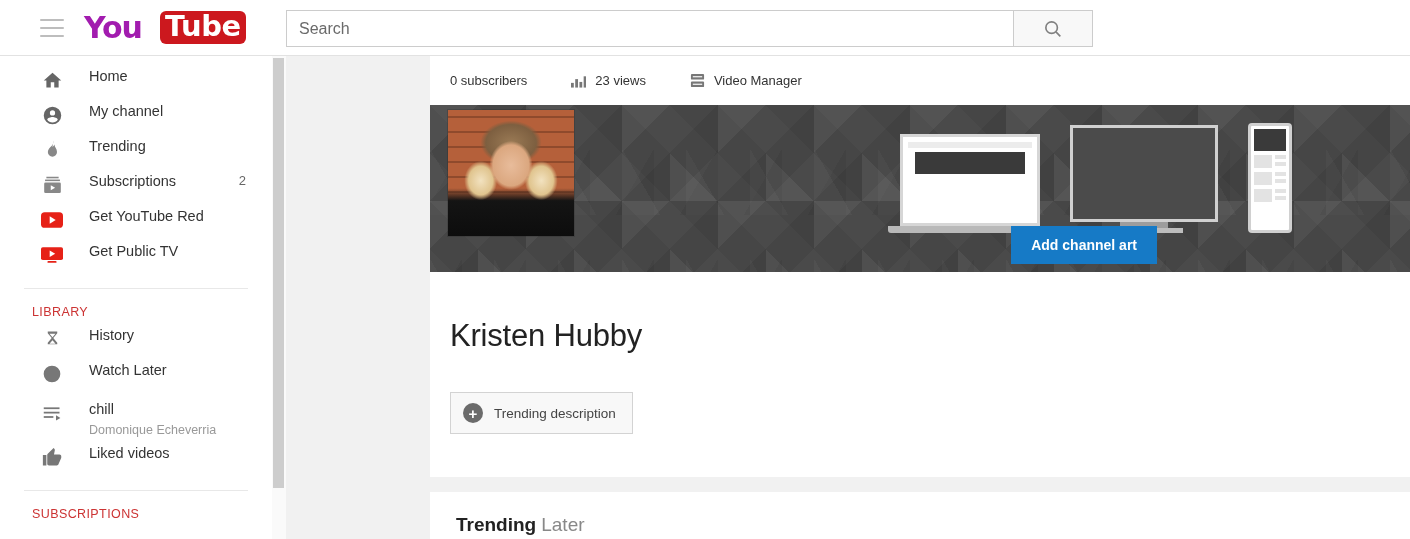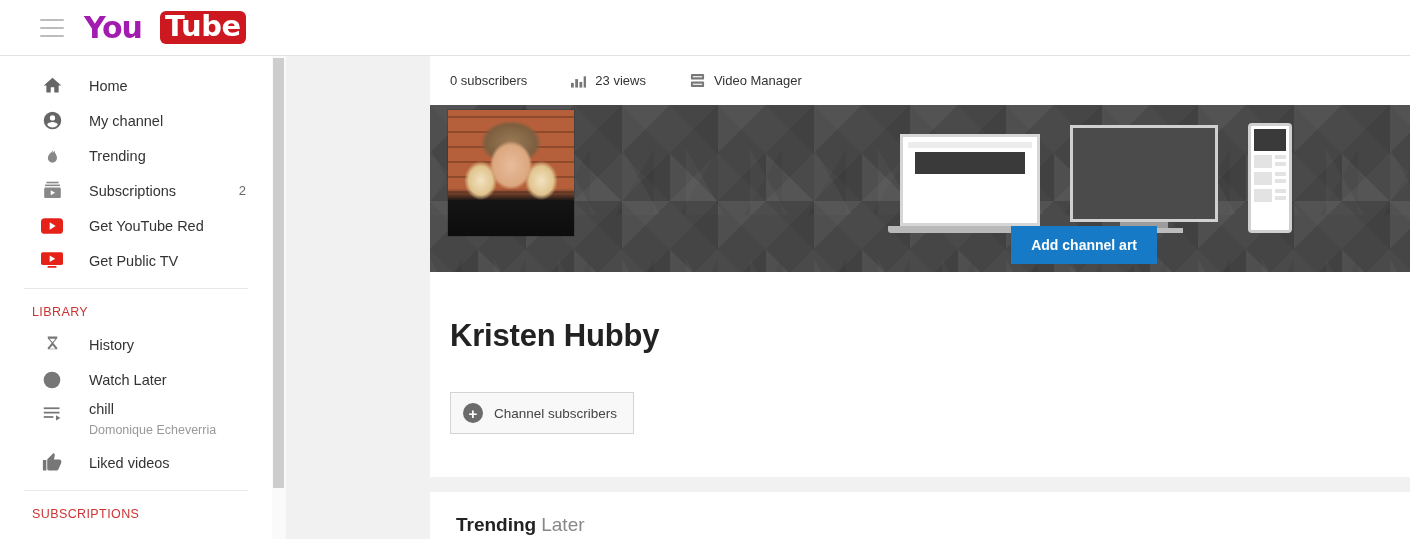--- a/index.html
+++ b/index.html
@@ -73,21 +73,21 @@
   }
 
   
   .sidebar {
     position: absolute; top: 56px; left: 0;
     width: 272px; height: 483px;
     background: #fff;
     padding-top: 12px;
   }
   .nav-item {
-    display: flex; align-items: center;
+    display: flex; align-items: flex-start;
     height: 35px;
     padding-left: 40px;
     cursor: pointer;
     position: relative;
   }
   .nav-icon {
     width: 24px; height: 24px;
     display: flex; align-items: center; justify-content: center;
     flex: 0 0 24px;
   }
@@ -238,21 +238,21 @@
     font-size: 14px; font-weight: bold;
     padding: 11px 20px;
     border: none;
     cursor: pointer;
     font-family: "Liberation Sans", sans-serif;
     white-space: nowrap;
   }
 
   .channel-title {
     font-size: 31px;
-    font-weight: bold;
+    font-weight: normal;
     color: #222;
     padding: 46px 0 0 20px;
     letter-spacing: -0.2px;
   }
   .desc-btn {
     margin: 38px 0 0 20px;
     display: inline-flex; align-items: center;
     background: #f8f8f8;
     border: 1px solid #d3d3d3;
     padding: 10px 16px 10px 12px;
@@ -293,20 +293,29 @@
       <span></span>
         <span></span>
         <span></span>
     </div>
 
     <div class="logo">
       <span class="logo-you">You</span>
       <span class="logo-tube">Tube</span>
     </div>
 
+    <div class="search-wrap">
+      <input class="search-input" type="text" placeholder="Search" style="">
+      <div class="search-btn">
+        <svg width="22" height="22" viewBox="0 0 24 24">
+          <circle cx="10.5" cy="10.5" r="6.3" fill="none" stroke="#808080" stroke-width="1.8"></circle>
+          <line x1="15.2" y1="15.2" x2="20" y2="20" stroke="#808080" stroke-width="1.8"></line>
+        </svg>
+      </div>
+    </div>
   </div>
 
   <div class="sidebar">
 
     <div class="nav-item">
       <span class="nav-icon">
         <svg width="21" height="21" viewBox="0 0 24 24" fill="#666">
             <path d="M10 20v-6h4v6h5v-8h3L12 3 2 12h3v8z"></path>
           </svg>
       </span>
@@ -495,21 +504,21 @@
           </div>
         </div>
 
         <button class="add-art-btn">Add channel art</button>
       </div>
 
       <div class="channel-title">Kristen Hubby</div>
 
       <div class="desc-btn">
         <span class="plus-circle">+</span>
-        <span>Channel subscribers</span>
+        <span>Trending description</span>
       </div>
     </div>
 
     <div class="uploads-card">
       <div class="uploads-head">
         <span class="uploads-title">Trending</span><span class="uploads-privacy">Later</span>
       </div>
     </div>
 
   </div>

